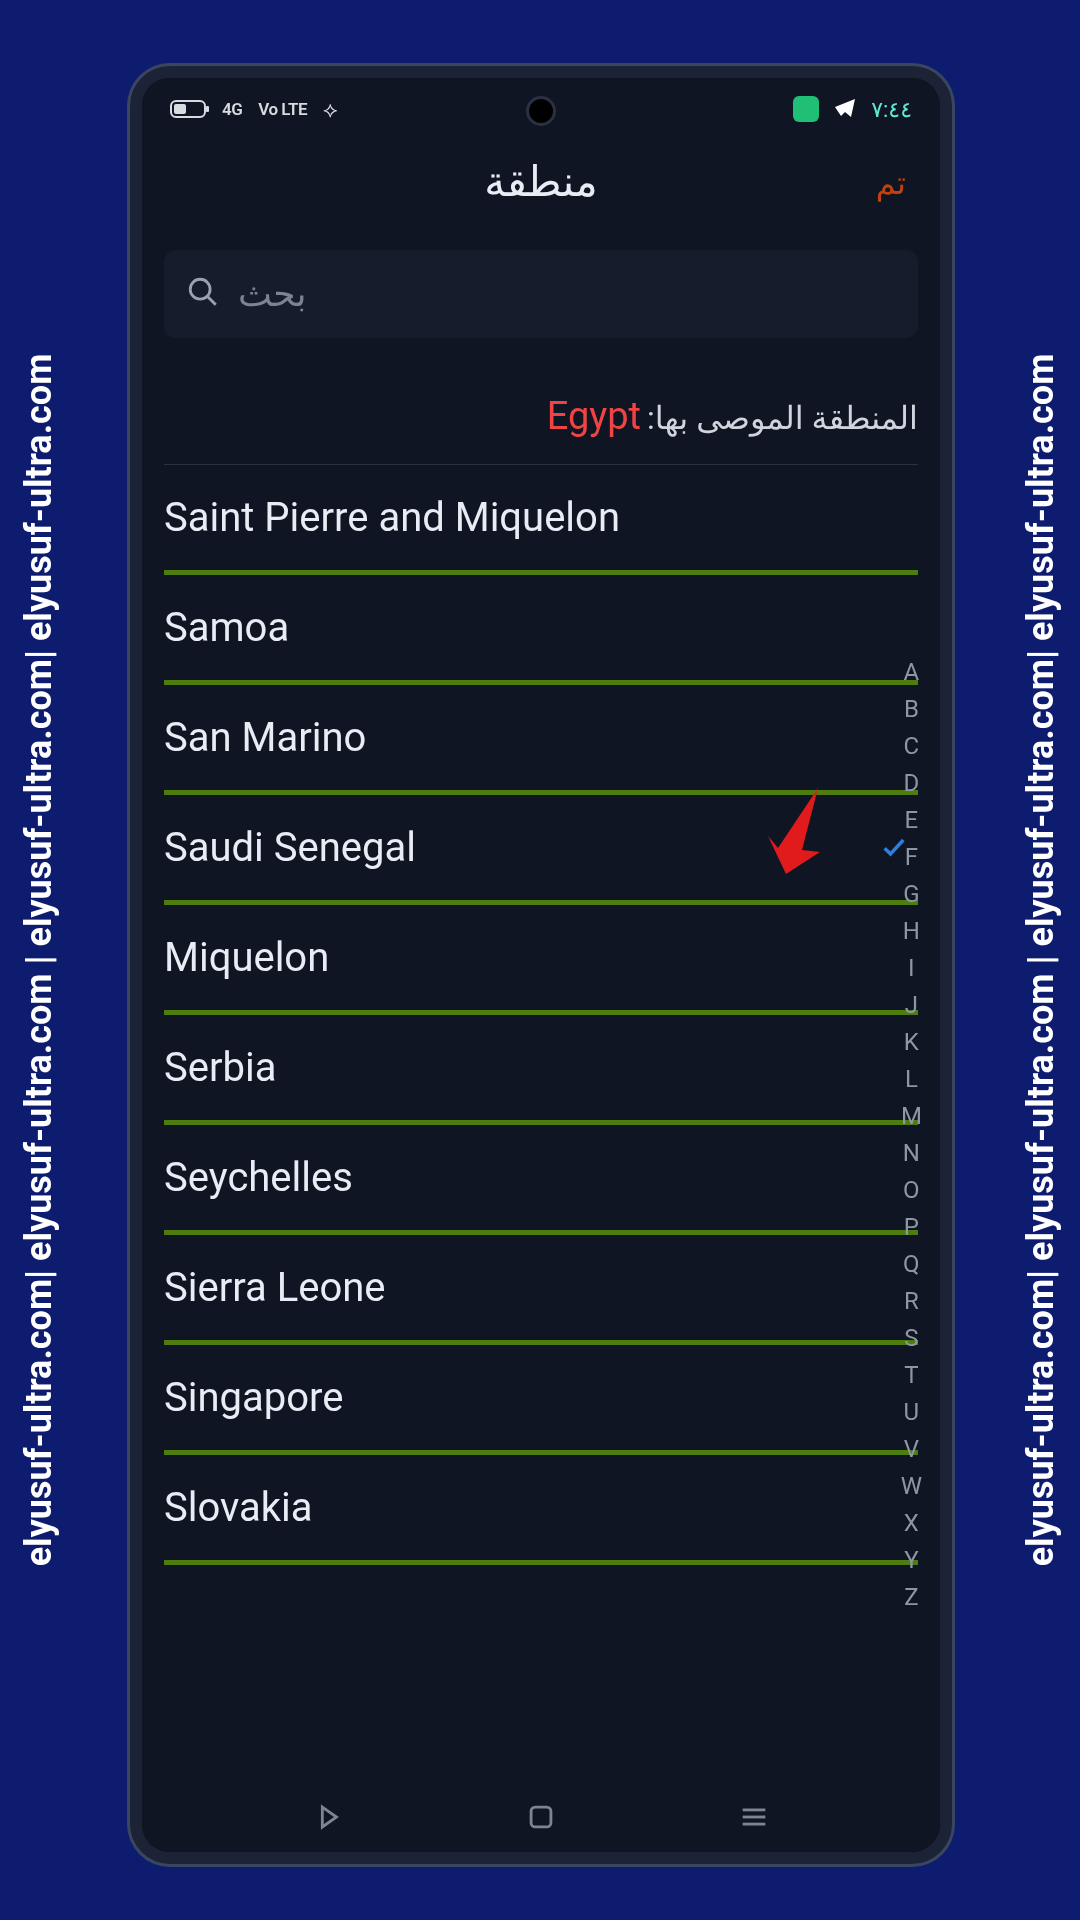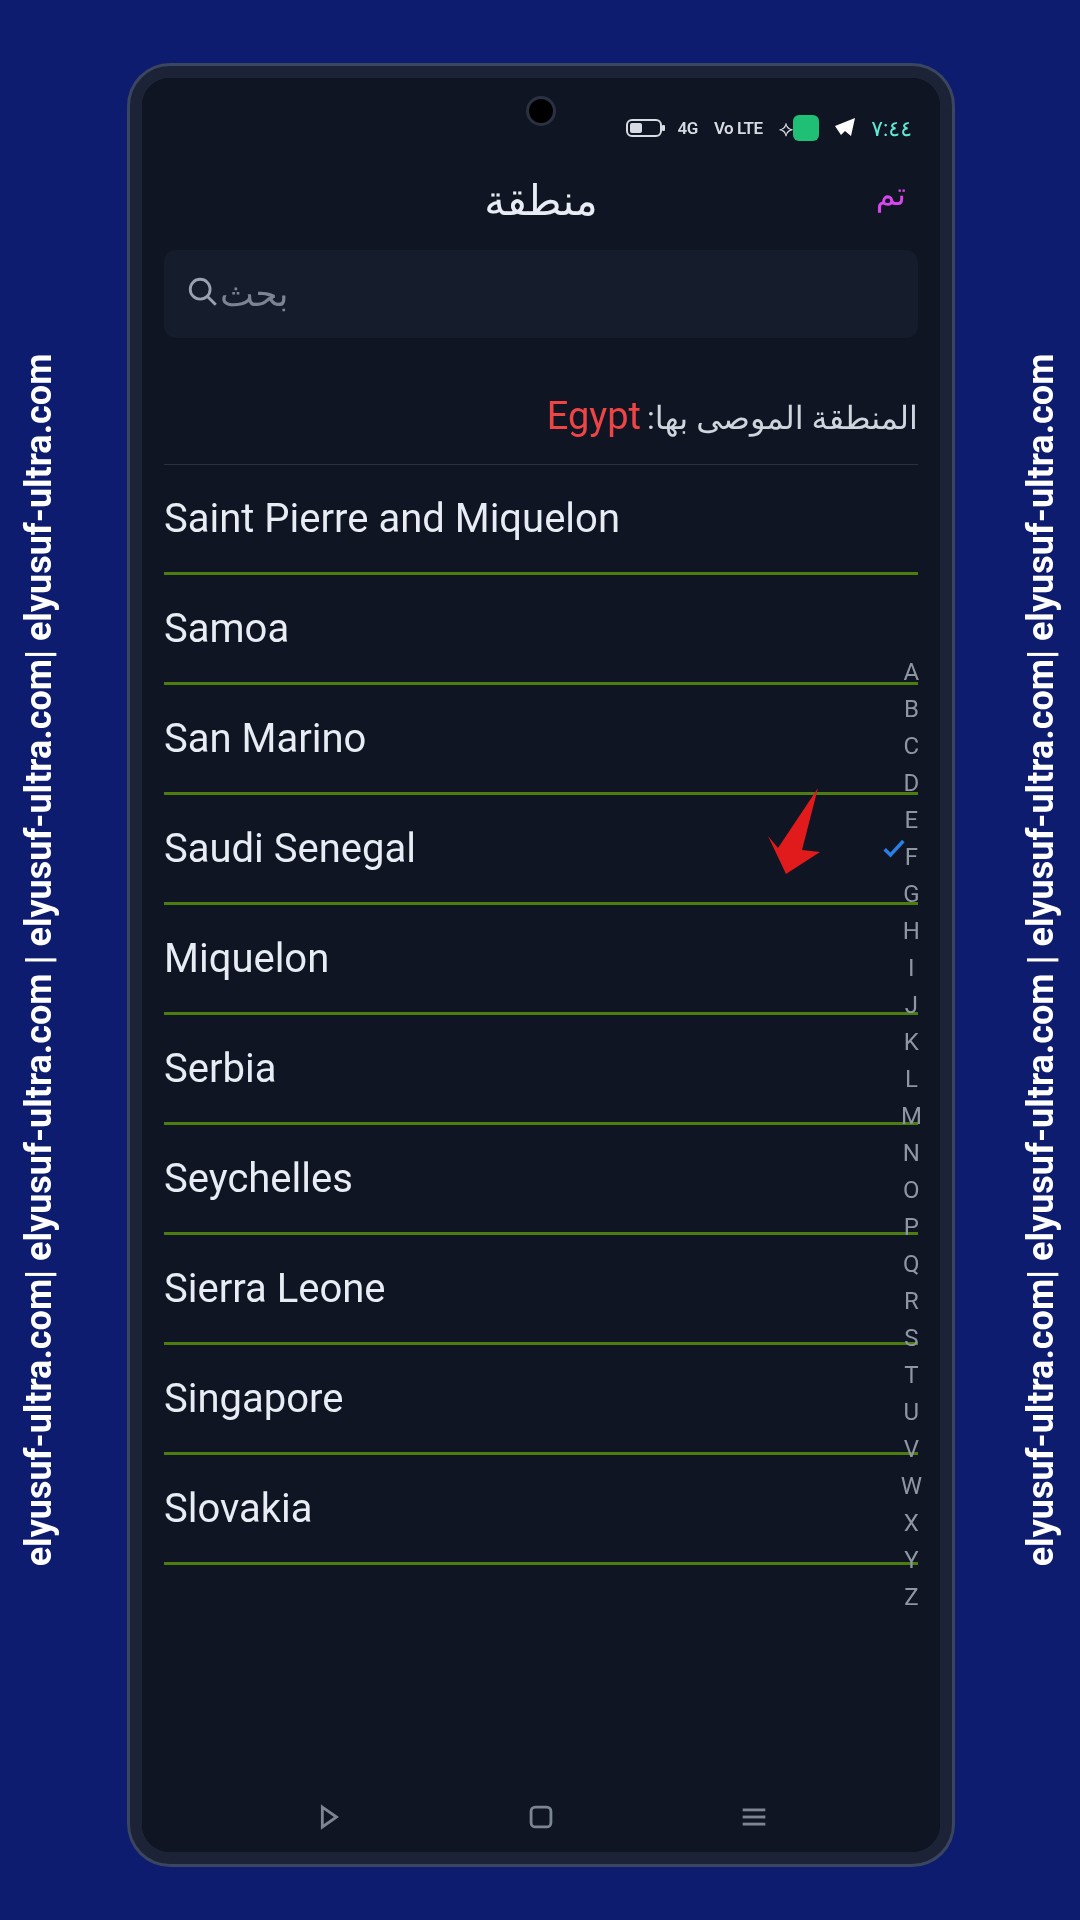--- a/index.html
+++ b/index.html
@@ -41,25 +41,24 @@
       width: 100%;
       height: 100%;
       background: #0f1522;
       border-radius: 28px;
       overflow: hidden;
     }
     .status-bar {
       height: 62px;
       display: flex;
       align-items: center;
-      justify-content: flex-end;
+      justify-content: space-between;
       padding: 0 28px;
       color: #d7dbe2;
       font-size: 20px;
-      margin-top: 19px;
     }
     .status-left { display: flex; align-items: center; gap: 16px; }
     .status-right { display: flex; align-items: center; gap: 14px; }
     .camera-hole {
       position: absolute;
       left: 50%;
       top: 18px;
       transform: translateX(-50%);
       width: 30px;
       height: 30px;
@@ -104,53 +103,54 @@
       height: 82px;
       display: flex;
       align-items: center;
       justify-content: center;
       color: #e8ecf4;
       font-size: 42px;
     }
     .header-done {
       position: absolute;
       right: 34px;
-      top: 16px;
-      color: #d946ef;
+      top: 24px;
+      color: #c2410c;
       font-size: 32px;
     }
     .search-wrap {
       margin: 22px 22px 0;
       height: 88px;
       background: #151c2c;
       border-radius: 12px;
       display: flex;
       align-items: center;
       padding: 0 22px;
+      gap: 18px;
     }
     .search-icon svg { width: 34px; height: 34px; stroke: #9aa2b1; fill: none; stroke-width: 2; }
     .search-placeholder { color: #7c8393; font-size: 36px; }
     .recommend-row {
       margin: 56px 22px 0;
       padding-bottom: 26px;
       border-bottom: 1px solid #2a3142;
       color: #d0d4dc;
       font-size: 32px;
       display: flex;
       align-items: baseline;
       direction: rtl;
       gap: 6px;
     }
     .recommend-row .val { color: #ef4444; font-size: 38px; direction: ltr; }
     .list {
       margin: 0 22px;
     }
     .list-item {
       height: 110px;
-      border-bottom: 3px solid #4d7c0f;
+      border-bottom: 5px solid #4d7c0f;
       display: flex;
       align-items: center;
       justify-content: space-between;
       color: #e8ecf4;
       font-size: 40px;
       padding-right: 10px;
     }
     .check-icon svg { width: 28px; height: 28px; stroke: #2a7fe3; fill: none; stroke-width: 3; }
     .alpha-index {
       position: absolute;

